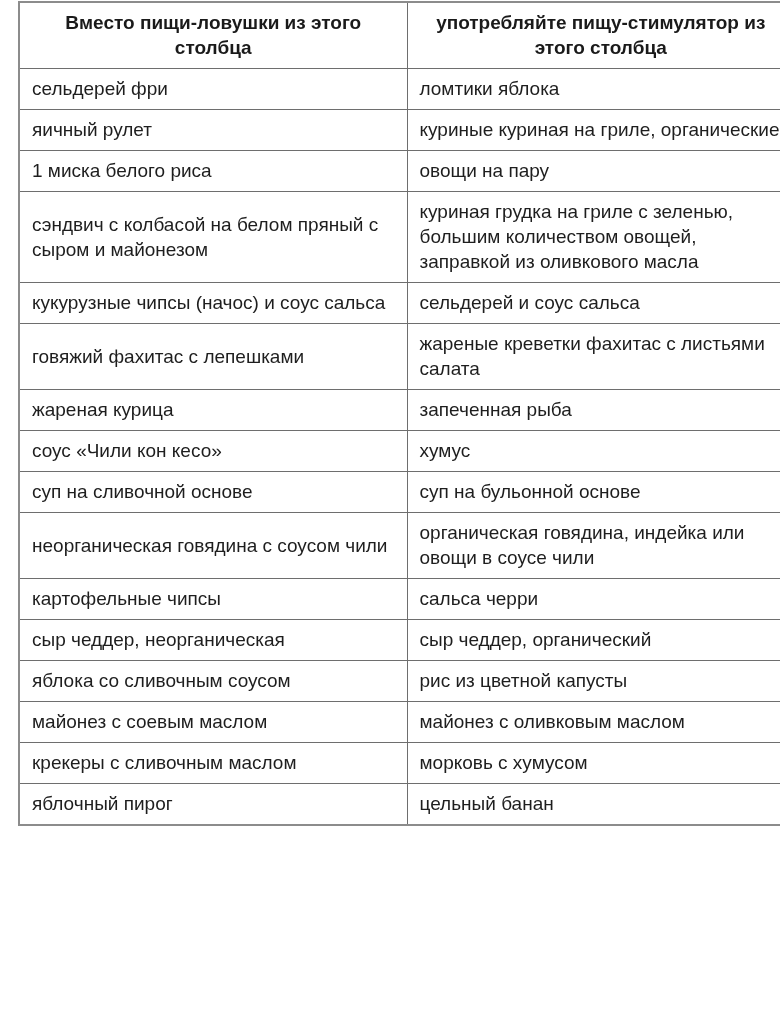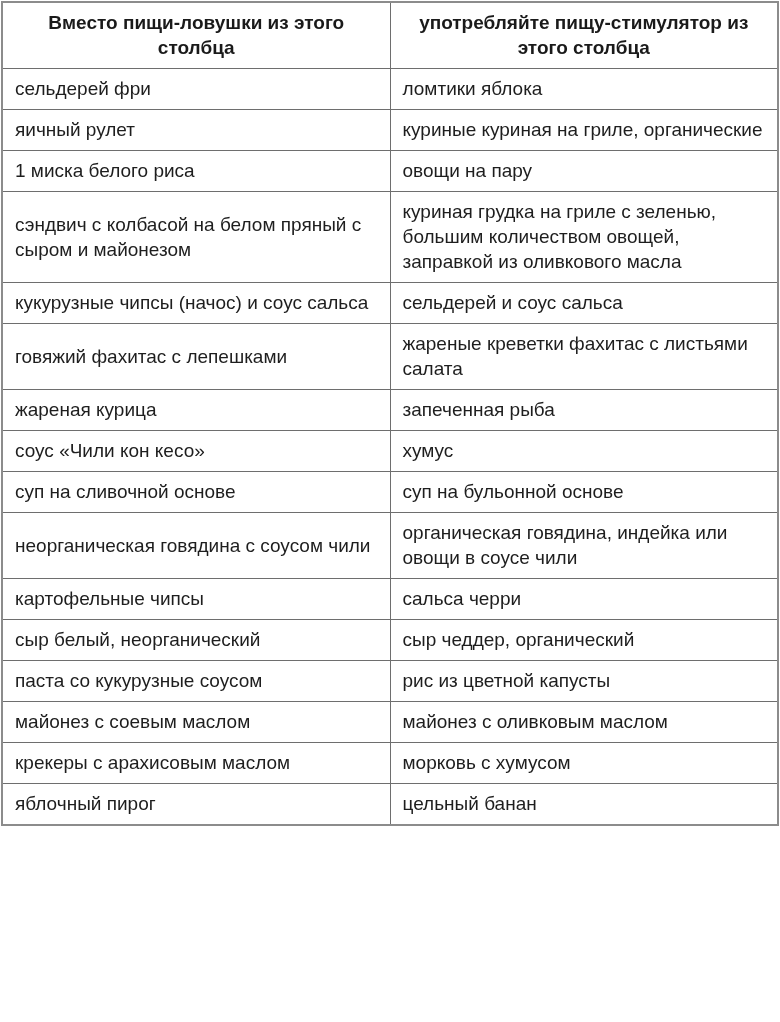--- a/index.html
+++ b/index.html
@@ -6,21 +6,21 @@
     margin: 0;
     padding: 0;
     background: #ffffff;
     font-family: "Liberation Sans", "DejaVu Sans", sans-serif;
   }
   .page {
     width: 780px;
     height: 1022px;
     box-sizing: border-box;
     background: #ffffff;
-    padding: 1px 1px 5px 1px;
+    padding: 1px 1px 5px 18px;
   }
   table.swap-table {
     width: 778px;
     border-collapse: collapse;
     table-layout: fixed;
     color: #1e1e1e;
     border: 2px solid #8c8c8c;
   }
   table.swap-table th,
   table.swap-table td {
@@ -92,33 +92,33 @@
         </tr>
         <tr>
           <td>неорганическая говядина с соусом чили</td>
           <td>органическая говядина, индейка или овощи в соусе чили</td>
         </tr>
         <tr>
           <td>картофельные чипсы</td>
           <td>сальса черри</td>
         </tr>
         <tr>
-          <td>сыр белый, неорганический</td>
+          <td>сыр чеддер, неорганическая</td>
           <td>сыр чеддер, органический</td>
         </tr>
         <tr>
-          <td>паста со кукурузные соусом</td>
+          <td>яблока со сливочным соусом</td>
           <td>рис из цветной капусты</td>
         </tr>
         <tr>
           <td>майонез с соевым маслом</td>
           <td>майонез с оливковым маслом</td>
         </tr>
         <tr>
-          <td>крекеры с арахисовым маслом</td>
+          <td>крекеры с сливочным маслом</td>
           <td>морковь с хумусом</td>
         </tr>
         <tr>
           <td>яблочный пирог</td>
           <td>цельный банан</td>
         </tr>
       </tbody>
   </table>
 </div>
 

